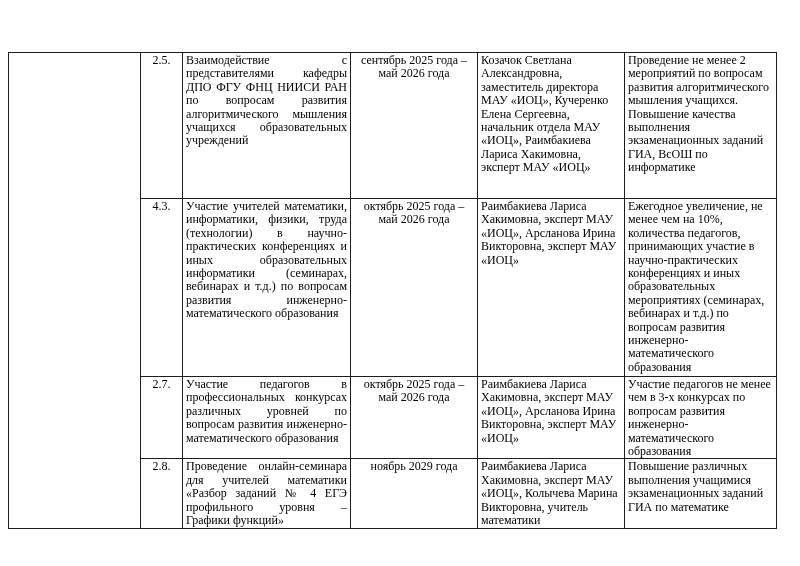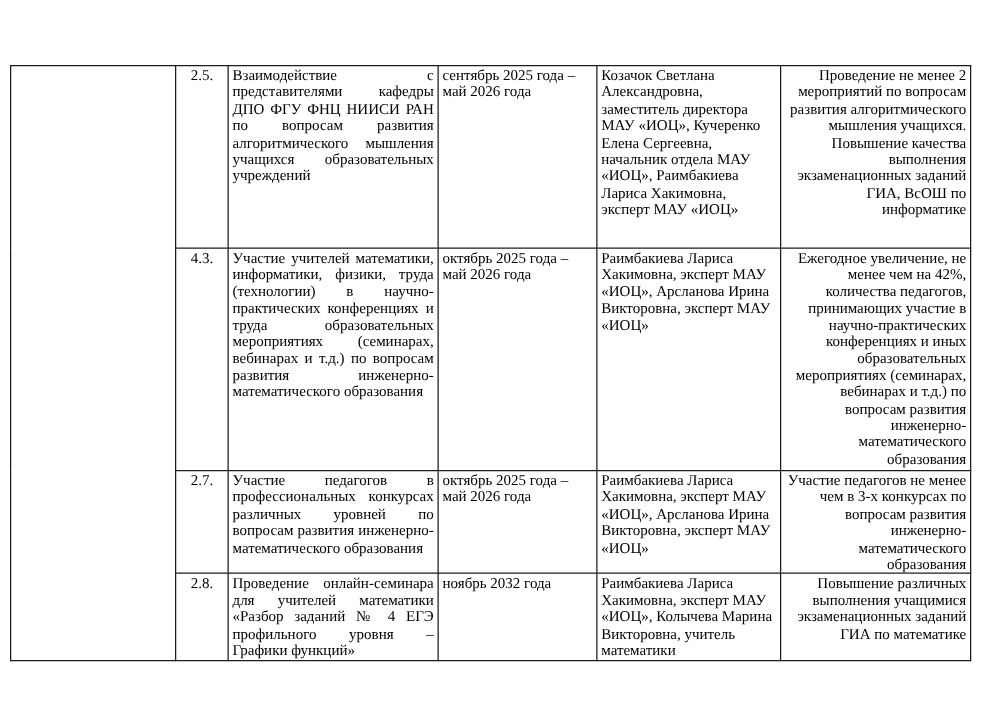--- a/index.html
+++ b/index.html
@@ -24,23 +24,23 @@
   }
   table.plan-table td {
     border: 1px solid #1c1c1c;
     vertical-align: top;
     padding: 1px 3px 0 3px;
     overflow: hidden;
   }
   td.c-left   { width: 125px; }
   td.c-num    { width: 35px;  text-align: center; }
   td.c-act    { width: 161px; text-align: justify; text-align-last: left; }
-  td.c-date   { width: 120px; }
+  td.c-date   { width: 120px; text-align: center; }
   td.c-resp   { width: 140px; text-align: left; }
-  td.c-res    { width: 145px; text-align: right; }
+  td.c-res    { width: 145px; text-align: left; }
   tr.r0 { height: 146px; }
   tr.r1 { height: 178px; }
   tr.r2 { height: 81px; margin-left: 48px;  }
   tr.r3 { height: 70px;  }
 </style>
 </head>
 <body>
 
 <div class="page">
   <table class="plan-table">
@@ -48,34 +48,34 @@
       <tr class="r0">
         <td class="c-left" rowspan="4"></td>
         <td class="c-num">2.5.</td>
         <td class="c-act">Взаимодействие с представителями кафедры ДПО ФГУ ФНЦ НИИСИ РАН по вопросам развития алгоритмического мышления учащихся образовательных учреждений</td>
         <td class="c-date">сентябрь 2025 года – май 2026 года</td>
         <td class="c-resp">Козачок Светлана Александровна, заместитель директора МАУ «ИОЦ», Кучеренко Елена Сергеевна, начальник отдела МАУ «ИОЦ», Раимбакиева Лариса Хакимовна, эксперт МАУ «ИОЦ»</td>
         <td class="c-res">Проведение не менее 2 мероприятий по вопросам развития алгоритмического мышления учащихся. Повышение качества выполнения экзаменационных заданий ГИА, ВсОШ по информатике</td>
       </tr>
       <tr class="r1">
         <td class="c-num">4.3.</td>
-        <td class="c-act">Участие учителей математики, информатики, физики, труда (технологии) в научно-практических конференциях и труда образовательных мероприятиях (семинарах, вебинарах и т.д.) по вопросам развития инженерно-математического образования</td>
+        <td class="c-act">Участие учителей математики, информатики, физики, труда (технологии) в научно-практических конференциях и иных образовательных информатики (семинарах, вебинарах и т.д.) по вопросам развития инженерно-математического образования</td>
         <td class="c-date">октябрь 2025 года – май 2026 года</td>
         <td class="c-resp">Раимбакиева Лариса Хакимовна, эксперт МАУ «ИОЦ», Арсланова Ирина Викторовна, эксперт МАУ «ИОЦ»</td>
-        <td class="c-res">Ежегодное увеличение, не менее чем на 42%, количества педагогов, принимающих участие в научно-практических конференциях и иных образовательных мероприятиях (семинарах, вебинарах и т.д.) по вопросам развития инженерно-математического образования</td>
+        <td class="c-res">Ежегодное увеличение, не менее чем на 10%, количества педагогов, принимающих участие в научно-практических конференциях и иных образовательных мероприятиях (семинарах, вебинарах и т.д.) по вопросам развития инженерно-математического образования</td>
       </tr>
       <tr class="r2">
         <td class="c-num">2.7.</td>
         <td class="c-act">Участие педагогов в профессиональных конкурсах различных уровней по вопросам развития инженерно-математического образования</td>
         <td class="c-date">октябрь 2025 года – май 2026 года</td>
         <td class="c-resp">Раимбакиева Лариса Хакимовна, эксперт МАУ «ИОЦ», Арсланова Ирина Викторовна, эксперт МАУ «ИОЦ»</td>
         <td class="c-res">Участие педагогов не менее чем в 3-х конкурсах по вопросам развития инженерно-математического образования</td>
       </tr>
       <tr class="r3">
         <td class="c-num">2.8.</td>
         <td class="c-act">Проведение онлайн-семинара для учителей математики «Разбор заданий № 4 ЕГЭ профильного уровня – Графики функций»</td>
-        <td class="c-date">ноябрь 2032 года</td>
+        <td class="c-date">ноябрь 2029 года</td>
         <td class="c-resp">Раимбакиева Лариса Хакимовна, эксперт МАУ «ИОЦ», Колычева Марина Викторовна, учитель математики</td>
         <td class="c-res">Повышение различных выполнения учащимися экзаменационных заданий ГИА по математике</td>
       </tr>
     </tbody>
   </table>
 </div>
 
 </body></html>

